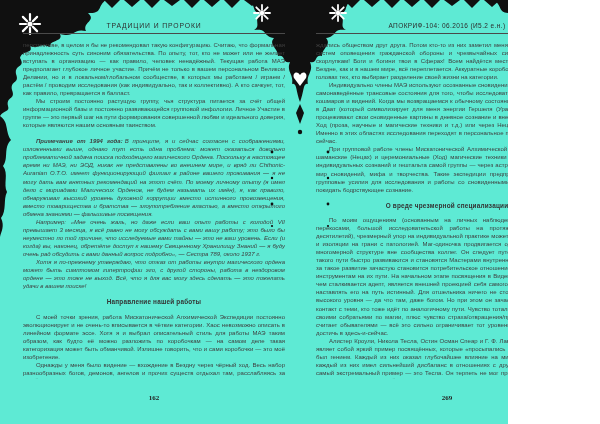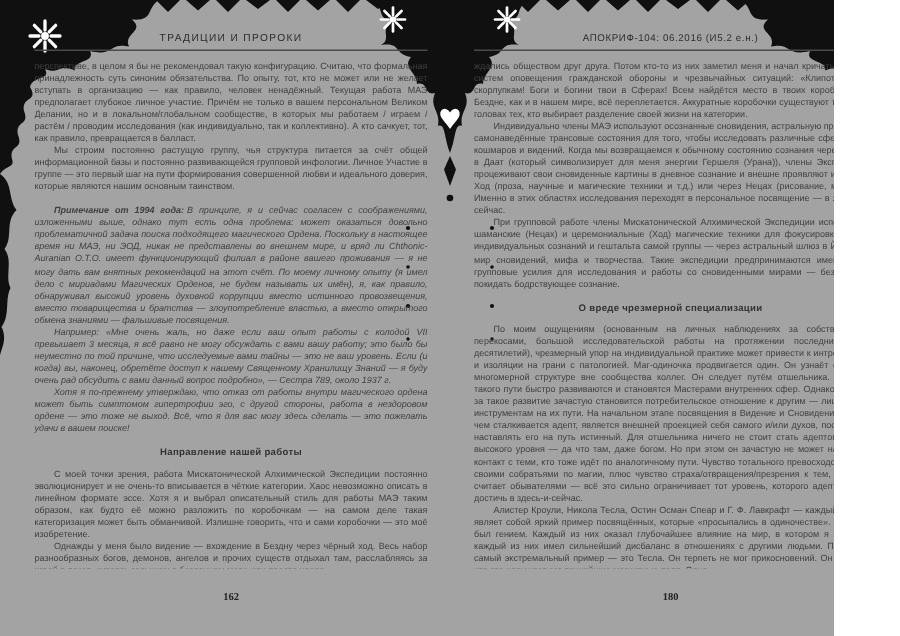--- a/index.html
+++ b/index.html
@@ -1,21 +1,21 @@
 <!DOCTYPE html>
 <html><head>
 <meta charset="utf-8">
 <style>
   html,body{margin:0;padding:0;}
   body{
     width:600px;height:424px;background:#ffffff;
     font-family:"Liberation Sans",sans-serif;
     -webkit-font-smoothing:antialiased;
   }
-  .spread{position:relative;width:556px;height:424px;background:#a3a3a3;overflow:hidden;}
+  .spread{position:relative;width:508px;height:424px;background:#5eead4;overflow:hidden;}
   .ornament{position:absolute;top:0;left:0;z-index:0;pointer-events:none;}
   .page{position:absolute;top:22px;width:262px;height:388px;z-index:1;}
   .page.left{left:23px;}
   .page.right{left:316px;}
   .running-head{
     text-align:center;font-size:6.8px;letter-spacing:0.9px;
     color:#2d2d2d;white-space:nowrap;
   }
   .page.right .running-head{font-size:6.5px;letter-spacing:0.4px;}
   .head-rule{border-top:1px solid #4a4a4a;margin-top:4px;height:0;}
@@ -129,16 +129,16 @@
       <div class="head-rule"></div>
     </header>
     <div class="body">
       <p class="noindent">ждались обществом друг друга. Потом кто-то из них заметил меня и начал кричать громче систем оповещения гражданской обороны и чрезвычайных ситуаций: «Клипот твоим скорлупкам! Боги и богини твои в Сферах! Всем найдётся место в твоих коробках!» В Бездне, как и в нашем мире, всё переплетается. Аккуратные коробочки существуют только в головах тех, кто выбирает разделение своей жизни на категории.</p>
       <p>Индивидуально члены МАЭ используют осознанные сновидения, астральную проекцию, самонаведённые трансовые состояния для того, чтобы исследовать различные сферы сна, кошмаров и видений. Когда мы возвращаемся к обычному состоянию сознания через шлюз в Даат (который символизирует для меня энергии Гершеля (Урана)), члены Экспедиции процеживают свои сновиденные картины в дневное сознание и внешне проявляют их через Ход (проза, научные и магические техники и т.д.) или через Нецах (рисование, музыка). Именно в этих областях исследования переходят в персональное посвящение — в здесь-и-сейчас.</p>
       <p>При групповой работе члены Мискатонической Алхимической Экспедиции используют шаманские (Нецах) и церемониальные (Ход) магические техники для фокусировки своих индивидуальных сознаний и гештальта самой группы — через астральный шлюз в Йесод, в мир сновидений, мифа и творчества. Такие экспедиции предпринимаются именно как групповые усилия для исследования и работы со сновиденными мирами — без нужды покидать бодрствующее сознание.</p>
       <h2>О вреде чрезмерной специализации</h2>
       <p>По моим ощущениям (основанным на личных наблюдениях за собственными перекосами, большой исследовательской работы на протяжении последних двух десятилетий), чрезмерный упор на индивидуальной практике может привести к интроверсии и изоляции на грани с патологией. Маг-одиночка продвигается один. Он узнаёт о своей многомерной структуре вне сообщества коллег. Он следует путём отшельника. Адепты такого пути быстро развиваются и становятся Мастерами внутренних сфер. Однако платой за такое развитие зачастую становится потребительское отношение к другим — лишь как к инструментам на их пути. На начальном этапе посвящения в Видение и Сновидение всё, с чем сталкивается адепт, является внешней проекцией себя самого и/или духов, посланных наставлять его на путь истинный. Для отшельника ничего не стоит стать адептом очень высокого уровня — да что там, даже богом. Но при этом он зачастую не может наладить контакт с теми, кто тоже идёт по аналогичному пути. Чувство тотального превосходства над своими собратьями по магии, плюс чувство страха/отвращения/презрения к тем, кого он считает обывателями — всё это сильно ограничивает тот уровень, которого адепт может достичь в здесь-и-сейчас.</p>
       <p>Алистер Кроули, Никола Тесла, Остин Осман Спеар и Г. Ф. Лавкрафт — каждый из них являет собой яркий пример посвящённых, которые «просыпались в одиночестве». Каждый был гением. Каждый из них оказал глубочайшее влияние на мир, в котором я живу. И каждый из них имел сильнейший дисбаланс в отношениях с другими людьми. Пожалуй, самый экстремальный пример — это Тесла. Он терпеть не мог прикосновений. Он считал, что это нарушает его тончайшие магнитные поля. Одна-</p>
     </div>
-    <div class="folio">180</div>
+    <div class="folio">269</div>
   </section>
 
 </div>
 
 </body></html>

